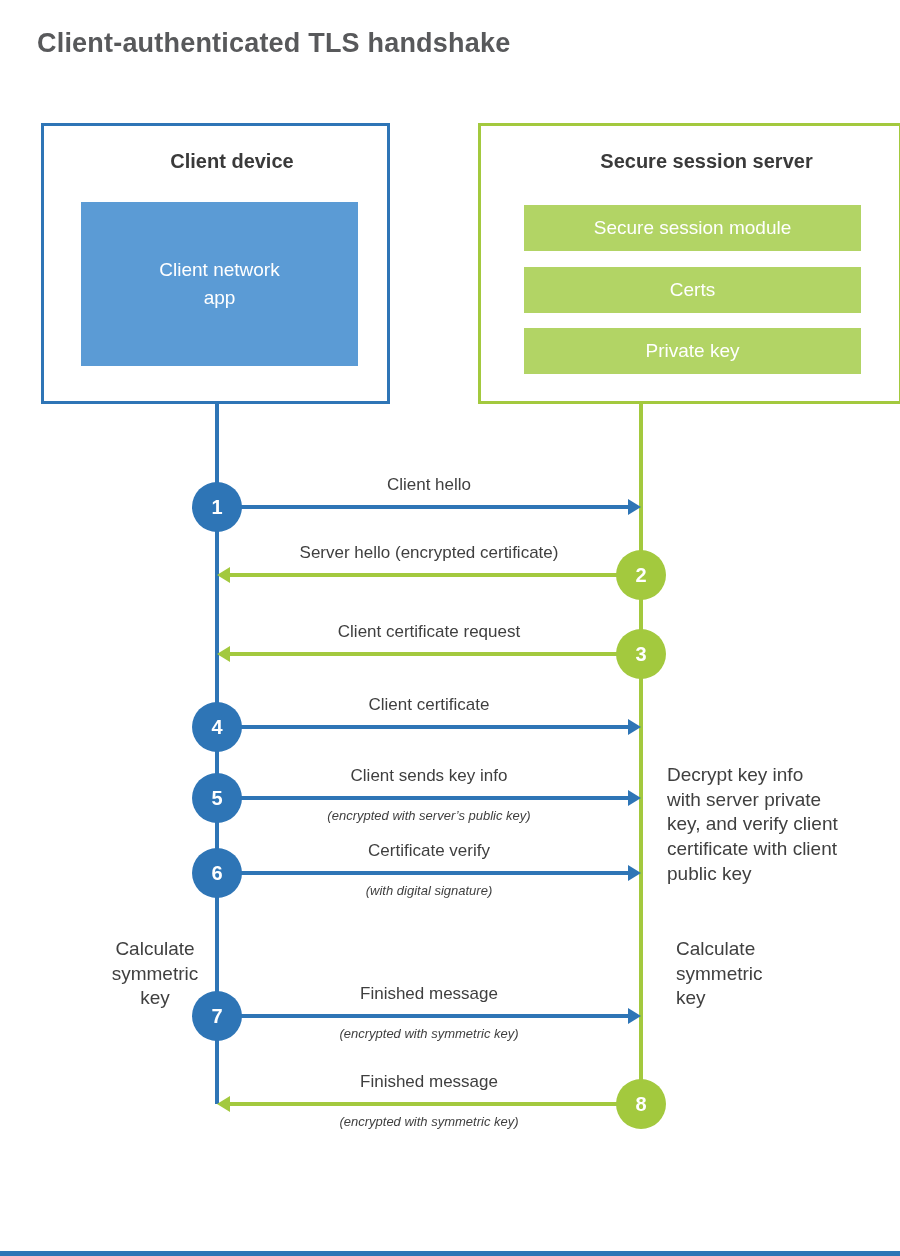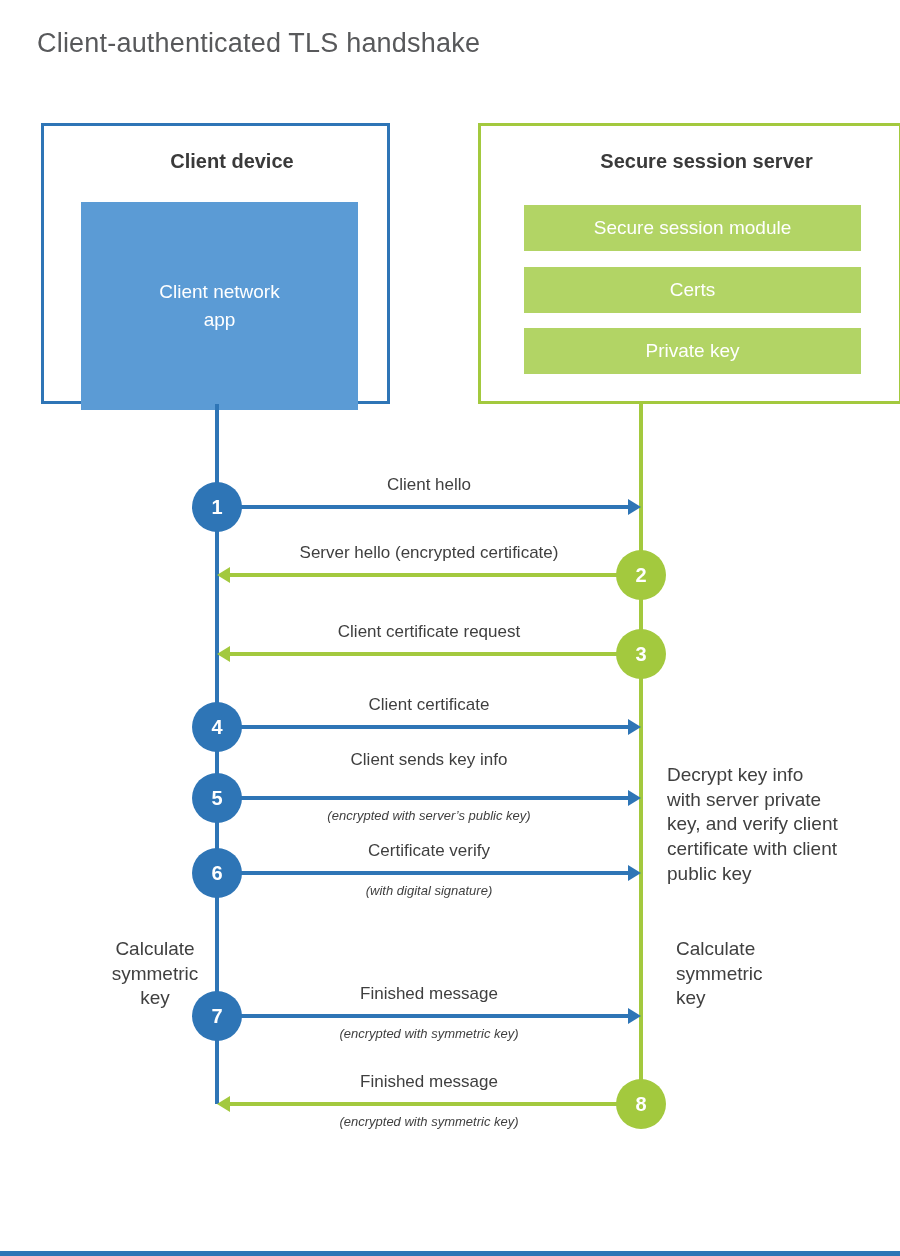--- a/index.html
+++ b/index.html
@@ -2,34 +2,34 @@
 <html><head>
 <meta charset="utf-8">
 <style>
   html,body { margin:0; padding:0; background:#ffffff; }
   .canvas {
     position:relative; width:900px; height:1256px; background:#ffffff;
     font-family:"Liberation Sans", sans-serif; overflow:hidden;
   }
   .page-title {
     position:absolute; left:37px; top:28px;
-    font-size:27px; color:#58595b; letter-spacing:0.2px;
+    font-size:27px; color:#58595b; letter-spacing:0.2px;font-weight:bold;
   }
   .actor-box {
     position:absolute; top:123px; height:281px; background:#ffffff;
     border:3px solid; box-sizing:border-box;
   }
   .actor-box.client { left:41px; width:349px; border-color:#2e75b6; }
   .actor-box.server { left:430px; width:424px; border-color:#a3c93e;margin-left:48px; }
   .actor-title {
     margin-top:24px; text-align:center; font-weight:bold;
     font-size:20px; color:#3a3a3a;padding-left:33px;
   }
   .client-app {
-    position:absolute; left:37px; top:76px; width:277px; height:208px;
+    position:absolute; left:37px; top:76px; width:277px; height:164px;
     background:#5b9bd5; color:#ffffff; font-size:19px;
     display:flex; align-items:center; justify-content:center; text-align:center;
   }
   .client-app span { display:inline-block; width:150px; line-height:1.5; }
   .server-bar {
     position:absolute; left:43px; width:337px; height:46px;
     background:#b2d465; color:#ffffff; font-size:19px;
     display:flex; align-items:center; justify-content:center;
   }
   .lifeline { position:absolute; top:404px; width:4px; height:700px; }
@@ -105,21 +105,21 @@
   </div>
 
   <div>
     <div class="msg-label" style="top:695px">Client certificate</div>
     <div class="arrow-line blue-bg" style="top:725px;left:217px;width:411px"></div>
     <div class="arrow-head head-right-blue" style="top:719px;left:628px"></div>
     <div class="num-circle blue-bg" style="top:702px;left:192px">4</div>
   </div>
 
   <div>
-    <div class="msg-label" style="top:750px">Client sends key info</div>
+    <div class="msg-label" style="top:766px">Client sends key info</div>
     <div class="arrow-line blue-bg" style="top:796px;left:217px;width:411px"></div>
     <div class="arrow-head head-right-blue" style="top:790px;left:628px"></div>
     <div class="num-circle blue-bg" style="top:773px;left:192px">5</div>
     <div class="msg-sub" style="top:808px">(encrypted with server’s public key)</div>
   </div>
 
   <div>
     <div class="msg-label" style="top:841px">Certificate verify</div>
     <div class="arrow-line blue-bg" style="top:871px;left:217px;width:411px"></div>
     <div class="arrow-head head-right-blue" style="top:865px;left:628px"></div>

